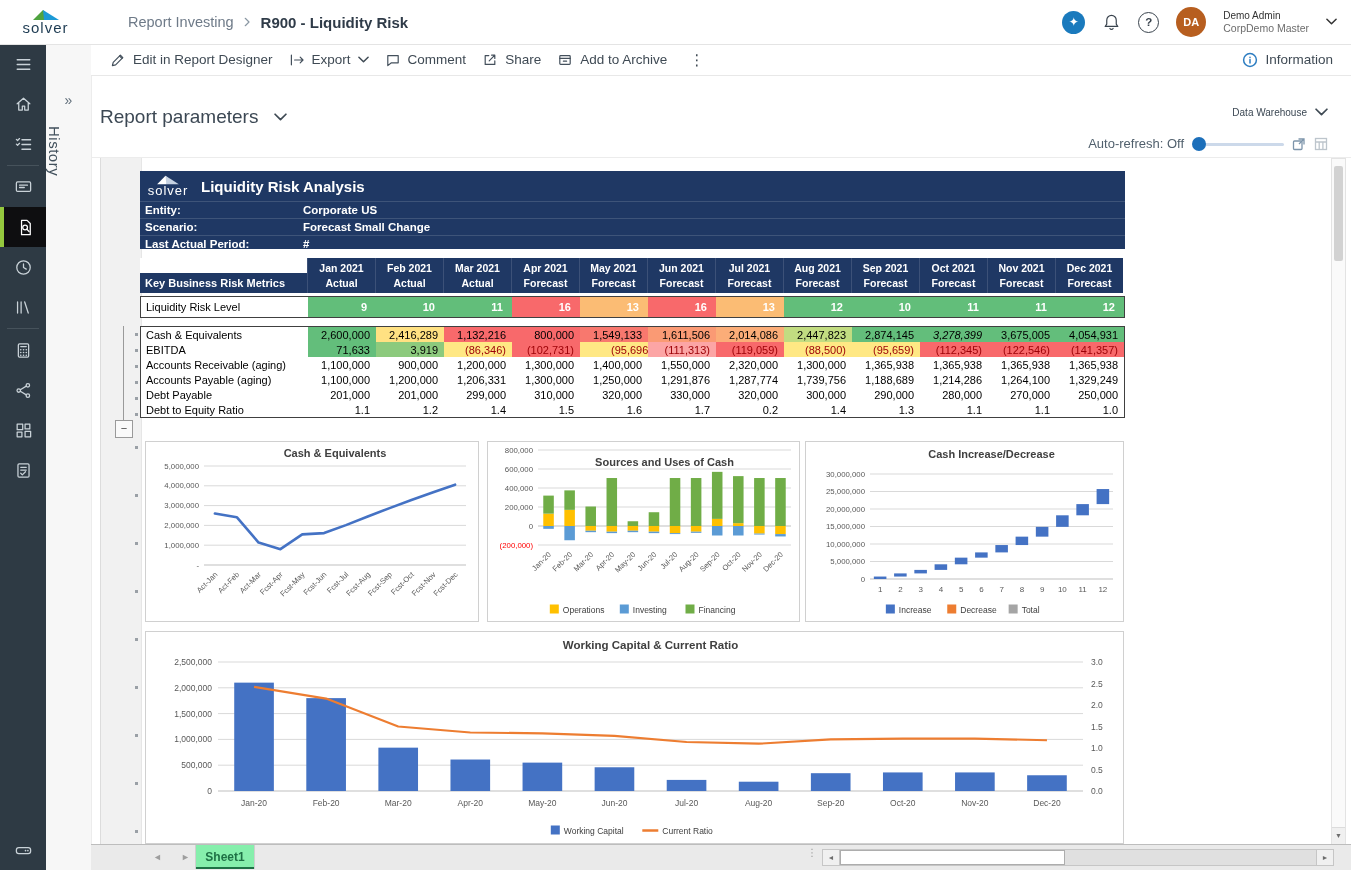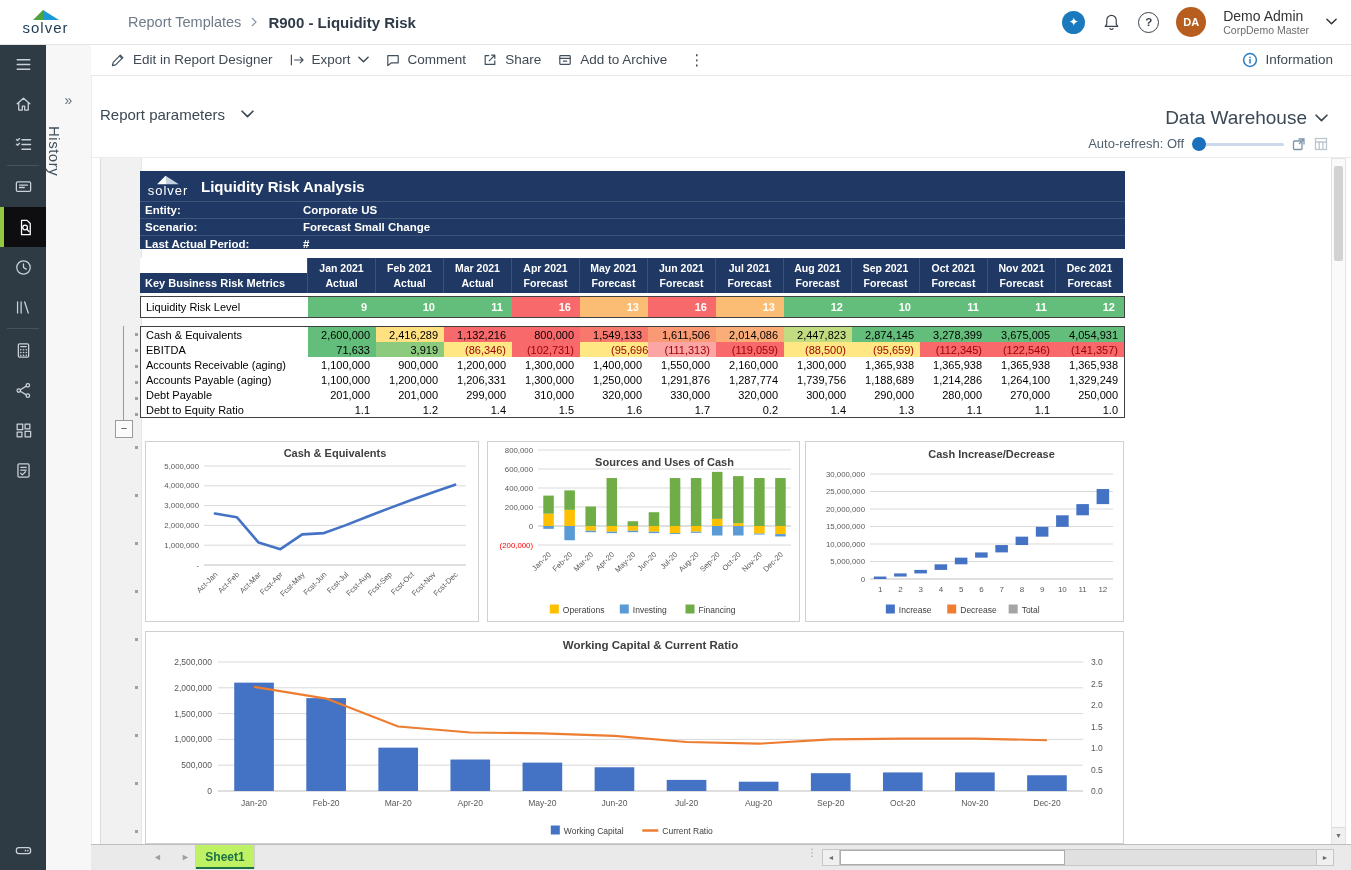--- a/index.html
+++ b/index.html
@@ -13,21 +13,21 @@
   .logo{position:absolute;left:0;top:0;width:91px;height:44px;display:flex;flex-direction:column;align-items:center;justify-content:center;}
   .logo-word{font-size:15px;color:#1d3b52;letter-spacing:1px;margin-top:-2px;}
   .crumbs{position:absolute;left:128px;top:0;height:44px;display:flex;align-items:center;gap:9px;font-size:14.5px;}
   .crumb-root{color:#6e7a88;}
   .crumb-cur{color:#2f3b48;font-weight:bold;font-size:15px;}
   .top-right{position:absolute;right:14px;top:0;height:44px;display:flex;align-items:center;gap:17px;}
   .ai-circ{width:23px;height:23px;border-radius:50%;background:#1a7abd;color:#fff;display:flex;align-items:center;justify-content:center;font-size:12px;}
   .help-circ{width:19px;height:19px;border-radius:50%;border:1.6px solid #39434d;color:#39434d;display:flex;align-items:center;justify-content:center;font-size:11.5px;font-weight:bold;}
   .avatar{width:30px;height:30px;border-radius:50%;background:#b75e1f;color:#fff;display:flex;align-items:center;justify-content:center;font-size:11px;font-weight:bold;}
   .uname{line-height:1.15;}
-  .uname .n{font-size:14px;color:#333;}
+  .uname .n{font-size:10px;color:#333;}
   .uname .o{font-size:10.5px;color:#6d6d6d;}
 
   
   .sidebar{position:absolute;top:44px;left:0;bottom:0;width:46px;background:#2e3a44;display:flex;flex-direction:column;align-items:stretch;z-index:5;}
   .sitem{height:40px;display:flex;align-items:center;justify-content:center;cursor:pointer;}
   .sitem svg{width:19px;height:19px;fill:none;stroke:#c9d2d8;stroke-width:1.6;stroke-linecap:round;stroke-linejoin:round;}
   .sitem.active{background:#0e0e10;border-left:4px solid #94c83e;}
   .sitem.active svg{stroke:#fff;}
   .sdiv{height:1px;background:#46525b;margin:1px 7px;}
   .sbottom{margin-top:auto;}
@@ -39,22 +39,22 @@
               writing-mode:vertical-lr;font-size:15px;color:#41505c;letter-spacing:.5px;}
 
   
   .toolbar{position:absolute;left:91px;top:44px;right:0;height:31px;background:#fff;border-bottom:1px solid #e8e8e8;
            display:flex;align-items:center;padding-left:19px;gap:16px;font-size:13.5px;color:#3f4a54;z-index:5;}
   .titem{display:flex;align-items:center;gap:7px;cursor:pointer;white-space:nowrap;}
   .kebab{font-size:15px;color:#3f4a54;margin-left:6px;cursor:pointer;}
   .tinfo{margin-left:auto;margin-right:18px;display:flex;align-items:center;gap:7px;cursor:pointer;}
 
   
-  .params-label{position:absolute;left:100px;top:106px;display:flex;align-items:center;gap:16px;font-size:15px;color:#3c4854;cursor:pointer;}
-  .dw-label{position:absolute;right:23px;top:107px;display:flex;align-items:center;gap:8px;font-size:19px;color:#3c4854;cursor:pointer;}
+  .params-label{position:absolute;left:100px;top:106px;display:flex;align-items:center;gap:16px;font-size:19px;color:#3c4854;cursor:pointer;}
+  .dw-label{position:absolute;right:23px;top:107px;display:flex;align-items:center;gap:8px;font-size:10px;color:#3c4854;cursor:pointer;}
   .autorefresh{position:absolute;right:23px;top:136px;display:flex;align-items:center;gap:8px;font-size:13px;color:#51606d;}
   .slider{position:relative;width:92px;height:14px;}
   .slider .track{position:absolute;left:6px;right:0;top:6px;height:3px;background:#ccd9ea;border-radius:2px;}
   .slider .knob{position:absolute;left:0;top:0;width:14px;height:14px;border-radius:50%;background:#1c6fba;}
   .ar-ic{width:14px;height:14px;}
 
   
   .viewport{position:absolute;left:91px;top:157px;right:0;bottom:25px;background:#fff;border-top:1px solid #ececec;}
   .gutter{position:absolute;left:9px;top:0;bottom:0;width:40px;background:#f1f1f1;border-left:1px solid #dcdcdc;border-right:1px solid #e6e6e6;}
   .gdot{position:absolute;width:3px;height:3px;background:#9aa0a6;}
@@ -96,41 +96,41 @@
 
   
   .vscroll{position:absolute;right:5px;top:0;bottom:0;width:15px;background:#fafafa;border:1px solid #e3e3e3;box-sizing:border-box;}
   .vthumb{position:absolute;left:2px;right:2px;top:7px;height:95px;background:#d2d2d2;border-radius:2px;}
   .vbtn{position:absolute;left:0;right:0;bottom:0;height:16px;background:#f0f0f0;border-top:1px solid #dcdcdc;
         font-size:7px;color:#6d6d6d;text-align:center;line-height:16px;cursor:pointer;}
 
   
   .sheetbar{position:absolute;left:91px;right:0;bottom:0;height:25px;background:#eaeaea;border-top:1px solid #bdbdbd;z-index:5;}
   .snav{position:absolute;top:0;height:25px;line-height:25px;font-size:9px;color:#9e9e9e;cursor:pointer;}
-  .stab{position:absolute;left:104px;top:0;width:58px;height:24px;background:#bef264;border-left:1px solid #cfcfcf;border-right:1px solid #cfcfcf;
+  .stab{position:absolute;left:104px;top:0;width:58px;height:24px;background:#86efac;border-left:1px solid #cfcfcf;border-right:1px solid #cfcfcf;
         color:#1e7145;font-weight:bold;font-size:12px;text-align:center;line-height:24px;cursor:pointer;}
   .stab::after{content:"";position:absolute;left:0;right:0;bottom:0;height:2px;background:#1e7145;}
   .hs-track{position:absolute;left:731px;top:4px;width:512px;height:17px;background:#e0e0e0;border:1px solid #c6c6c6;box-sizing:border-box;}
   .hs-btn{position:absolute;top:0;width:16px;height:15px;background:#f0f0f0;text-align:center;line-height:15px;font-size:7px;color:#6d6d6d;cursor:pointer;}
   .hs-thumb{position:absolute;left:17px;top:0;width:225px;height:15px;background:#fff;border:1px solid #adadad;box-sizing:border-box;cursor:pointer;}
   .dots-handle{position:absolute;left:716px;top:5px;color:#9a9a9a;font-size:10px;letter-spacing:0;line-height:5px;}
 </style>
 </head>
 <body>
 
 <header class="topbar">
   <div class="logo">
     <svg width="26" height="12" viewBox="0 0 26 12">
       <polygon points="0,11 10,1 15,6 11,11" fill="#4fa33f"></polygon>
       <polygon points="10,1 26,11 11,11" fill="#1c9ad6"></polygon>
     </svg>
     <span class="logo-word">solver</span>
   </div>
   <nav class="crumbs">
-    <span class="crumb-root">Report Templates</span>
+    <span class="crumb-root">Report Investing</span>
     <svg class="chev" style="transform:rotate(-90deg);width:9px;" viewBox="0 0 12 8">
         <path d="M1 1l5 5 5-5" stroke="#8a97a3"></path>
       </svg>
     <span class="crumb-cur">R900 - Liquidity Risk</span>
   </nav>
   <div class="top-right">
     <span class="ai-circ">✦</span>
     <svg class="ic" style="width:19px;height:19px;stroke:#39434d" viewBox="0 0 24 24">
       <path d="M12 3a6 6 0 0 0-6 6v5l-2 3h16l-2-3V9a6 6 0 0 0-6-6z"></path>
         <path d="M10 19.5a2.2 2.2 0 0 0 4 0"></path>
@@ -429,21 +429,21 @@
           <div class="tc dlabel">Cash &amp; Equivalents</div>
           <div class="tc dval" style="background: rgb(99, 190, 123);">2,600,000</div>
           <div class="tc dval" style="background: rgb(255, 225, 130);">2,416,289</div>
           <div class="tc dval" style="background: rgb(248, 105, 107);">1,132,216</div>
           <div class="tc dval" style="background: rgb(248, 105, 107);">800,000</div>
           <div class="tc dval" style="background: rgb(248, 120, 110);">1,549,133</div>
           <div class="tc dval" style="background: rgb(250, 154, 116);">1,611,506</div>
           <div class="tc dval" style="background: rgb(251, 173, 120);">2,014,086</div>
           <div class="tc dval" style="background: rgb(194, 220, 129);">2,447,823</div>
           <div class="tc dval" style="background: rgb(99, 190, 123);">2,874,145</div>
-          <div class="tc dval" style="background: rgb(99, 190, 123);">3,278,399</div>
+          <div class="tc dval" style="background: rgb(99, 190, 123); font-style: italic;">3,278,399</div>
           <div class="tc dval" style="background: rgb(99, 190, 123);">3,675,005</div>
           <div class="tc dval" style="background: rgb(99, 190, 123);">4,054,931</div>
           <div class="tc dlabel">EBITDA</div>
           <div class="tc dval" style="background: rgb(99, 190, 123);">71,633</div>
           <div class="tc dval" style="background: rgb(140, 202, 125);">3,919</div>
           <div class="tc dval" style="background: rgb(255, 232, 132); color: rgb(156, 0, 6);">(86,346)</div>
           <div class="tc dval" style="background: rgb(248, 105, 107); color: rgb(156, 0, 6);">(102,731)</div>
           <div class="tc dval" style="background: rgb(255, 232, 132); color: rgb(156, 0, 6); padding-left: 31px;">(95,696)</div>
           <div class="tc dval" style="background: #fca5a5; color: rgb(156, 0, 6);">(111,313)</div>
           <div class="tc dval" style="background: rgb(248, 105, 107); color: rgb(156, 0, 6);">(119,059)</div>
@@ -452,21 +452,21 @@
           <div class="tc dval" style="background: rgb(248, 105, 107); color: rgb(156, 0, 6);">(112,345)</div>
           <div class="tc dval" style="background: rgb(248, 105, 107); color: rgb(156, 0, 6);">(122,546)</div>
           <div class="tc dval" style="background: rgb(248, 105, 107); color: rgb(156, 0, 6);">(141,357)</div>
           <div class="tc dlabel">Accounts Receivable (aging)</div>
           <div class="tc dval">1,100,000</div>
           <div class="tc dval">900,000</div>
           <div class="tc dval">1,200,000</div>
           <div class="tc dval">1,300,000</div>
           <div class="tc dval">1,400,000</div>
           <div class="tc dval">1,550,000</div>
-          <div class="tc dval">2,160,000</div>
+          <div class="tc dval">2,320,000</div>
           <div class="tc dval">1,300,000</div>
           <div class="tc dval">1,365,938</div>
           <div class="tc dval">1,365,938</div>
           <div class="tc dval">1,365,938</div>
           <div class="tc dval">1,365,938</div>
           <div class="tc dlabel">Accounts Payable (aging)</div>
           <div class="tc dval">1,100,000</div>
           <div class="tc dval">1,200,000</div>
           <div class="tc dval">1,206,331</div>
           <div class="tc dval">1,300,000</div>

